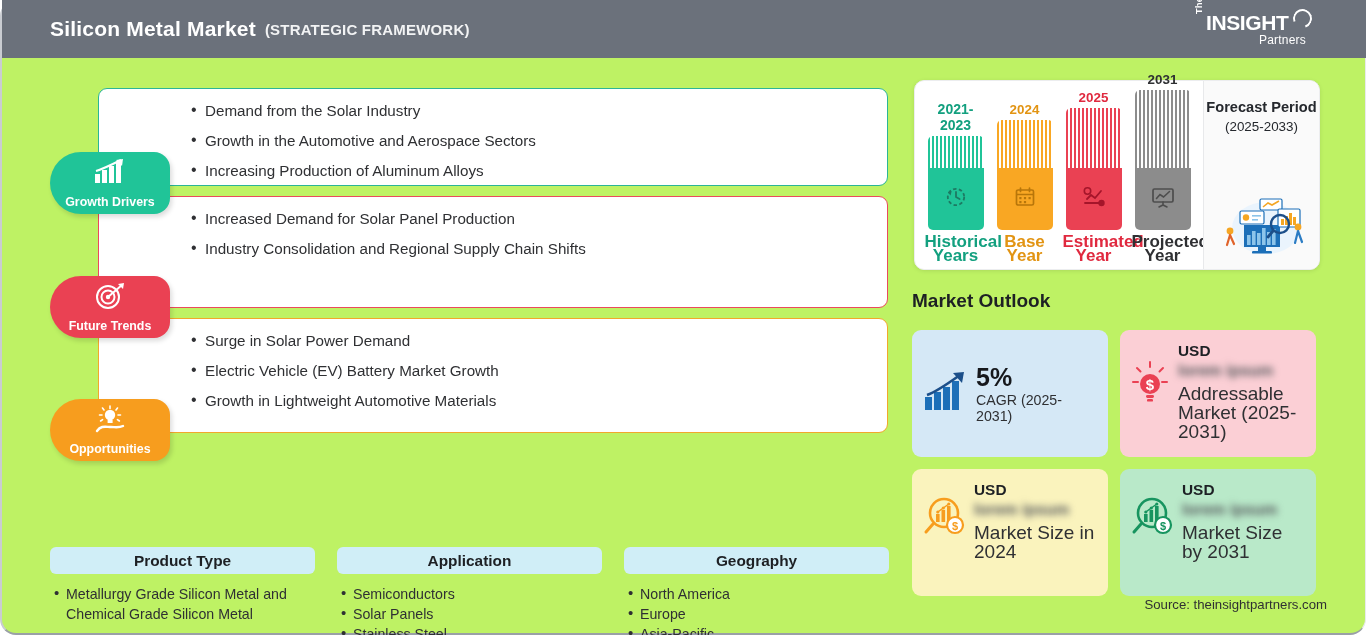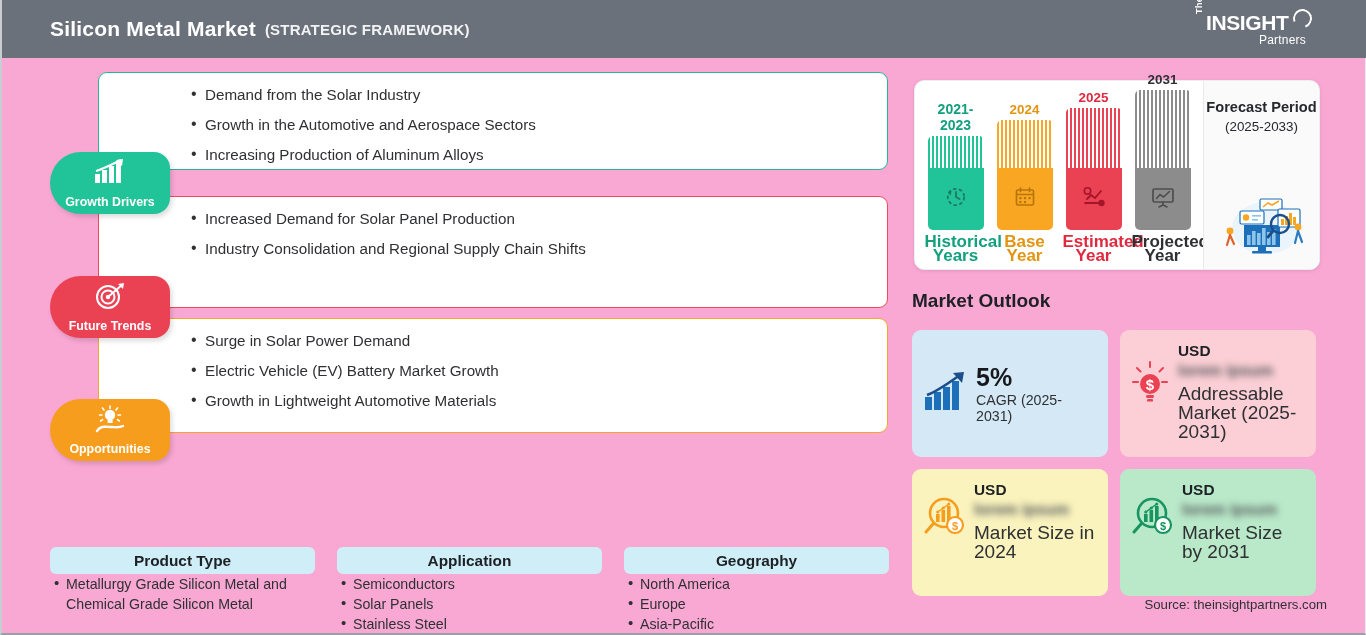--- a/index.html
+++ b/index.html
@@ -5,24 +5,25 @@
   * { box-sizing: border-box; margin: 0; padding: 0; }
   html, body {
     width: 1366px; height: 635px;
     font-family: "Liberation Sans", sans-serif;
     background: #ffffff;
     overflow: hidden;
   }
   .page {
     position: relative;
     width: 1366px; height: 635px;
-    background: #f9a8d4;
+    background: #bef264;
     border-left: 2px solid #c9ccd1;
     border-bottom: 2px solid #9aa0a6;
     border-right: 1px solid #e8eaed;
+    border-radius: 16px;
   }
 
   
   .header {
     position: absolute; left: 0; top: 0;
     width: 1366px; height: 58px;
     background: #6b717b;
     display: flex; align-items: center;
   }
   .header-title {
@@ -69,21 +70,21 @@
 
   
   .left { position: absolute; left: 0; top: 58px; width: 900px; }
 
   .section {
     position: absolute;
     left: 96px; width: 790px;
     border-radius: 9px;
     background: #fff;
   }
-  .section.s0 { top: 14px;  height: 98px; border: 1.4px solid #2bb596; }
+  .section.s0 { top: 30px;  height: 98px; border: 1.4px solid #2bb596; }
   .section.s1 { top: 138px; height: 112px; border: 1.4px solid #ea4a5d; }
   .section.s2 { top: 260px; height: 115px; border: 1.4px solid #f2a72c; }
 
   .bullets { padding: 13px 0 0 106px; }
   .bullets li {
     list-style: none; position: relative;
     font-size: 15.2px; color: #2f3033;
     margin-bottom: 12px; line-height: 18px;
   }
   .bullets li:before {
@@ -118,21 +119,21 @@
   .seg-cols {
     position: absolute; left: 48px; top: 547px;
     width: 840px; display: flex; gap: 22px;
   }
   .seg-col { width: 265px; }
   .seg-title {
     height: 27px; background: #d0eef7; border-radius: 6px;
     display: flex; align-items: center; justify-content: center;
     font-size: 15.4px; font-weight: bold; color: #1d2024;
   }
-  .seg-list { padding-left: 16px; }
+  .seg-list { margin-top: 10px; padding-left: 16px; }
   .seg-list li {
     list-style: none; position: relative;
     font-size: 14.2px; color: #2f3033; line-height: 20px;
   }
   .seg-list li:before {
     content: "•"; position: absolute; left: -12px; top: -1px; font-size: 15px;
   }
 
   
   .right { position: absolute; left: 900px; top: 58px; width: 466px; }

